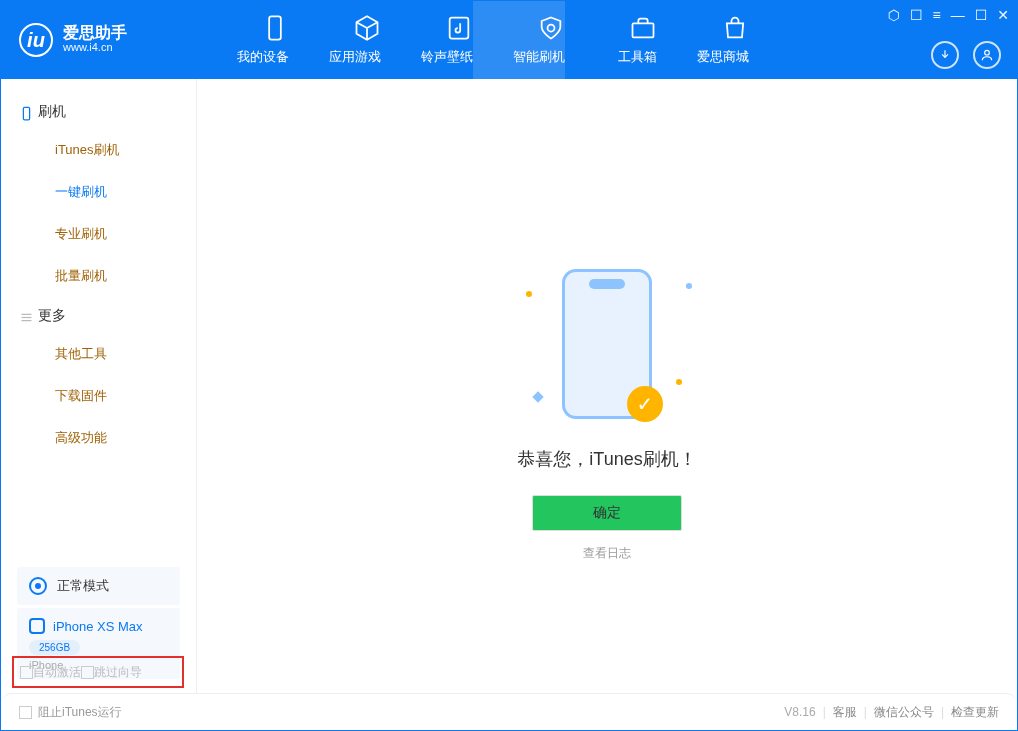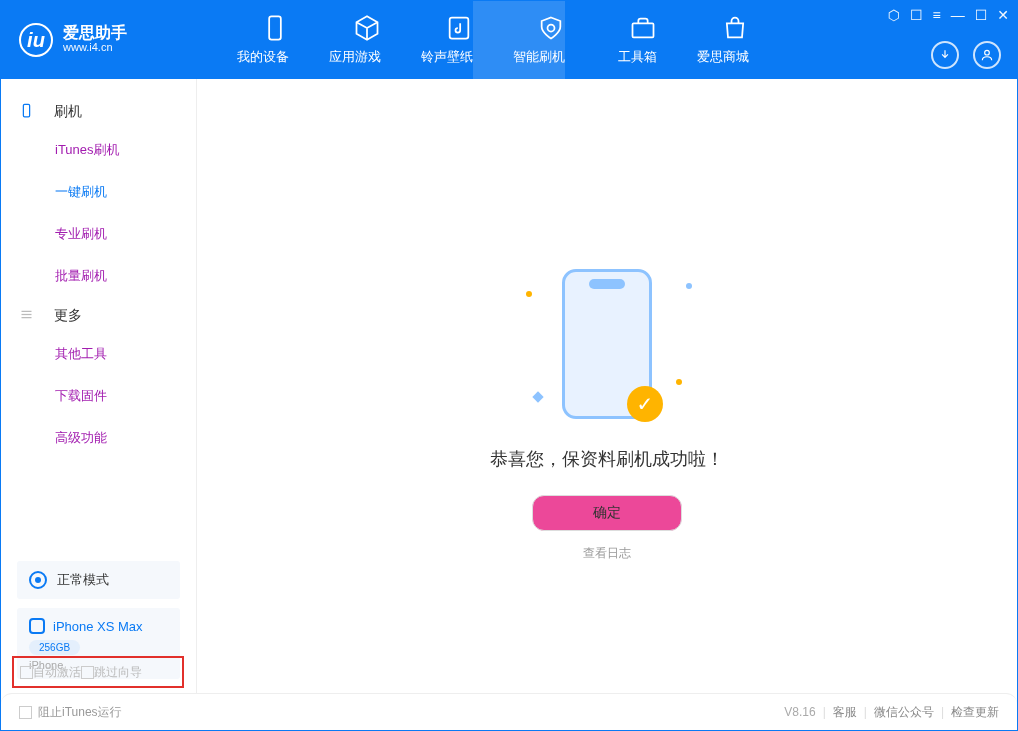--- a/index.html
+++ b/index.html
@@ -17,44 +17,44 @@
 .nav-item.active { background: rgba(255,255,255,.15); }
 .nav-icon { width: 28px; height: 28px; margin-bottom: 6px; }
 
 .win-ctrls { position: absolute; right: 8px; top: 6px; display: flex; gap: 10px; align-items: center; }
 .win-ctrls span { cursor: pointer; font-size: 14px; opacity: .95; }
 .hdr-right { position: absolute; right: 16px; bottom: 10px; display: flex; gap: 14px; }
 .hdr-circ { width: 28px; height: 28px; border: 2px solid rgba(255,255,255,.8); border-radius: 50%; display: flex; align-items: center; justify-content: center; cursor: pointer; }
 
 .body { display: flex; height: 614px; }
 .sidebar { width: 196px; border-right: 1px solid #eee; padding-top: 14px; position: relative; }
-.side-group { padding: 10px 18px 8px; font-size: 14px; color: #333; display: flex; align-items: flex-start; gap: 20px; }
-.side-sub { padding: 12px 18px 12px 54px; font-size: 13px; color: #a21caf; cursor: pointer; }
+.side-group { padding: 10px 18px 8px; font-size: 14px; color: #333; display: flex; align-items: flex-end; gap: 4px; }
+.side-sub { padding: 12px 18px 12px 54px; font-size: 13px; color: #a16207; cursor: pointer; }
 .side-sub.active { color: #0a7af4; }
 
 .mode-card, .device-card { margin: 8px 16px 0; background: #f5f8fc; border-radius: 3px; padding: 10px 12px; font-size: 13px; color: #333; }
-.mode-card { display: flex; align-items: center; gap: 10px; position:absolute; bottom: 94px; left:0; right:0;}
+.mode-card { display: flex; align-items: center; gap: 10px; position:absolute; bottom: 88px; left:0; right:0;}
 .device-card { position:absolute; bottom: 14px; left:0; right:0; padding: 10px 12px 8px;}
 .device-card .name { color: #0a7af4; font-weight: 500; }
 .capacity { display: inline-block; margin-top: 6px; background: #e4effc; color: #0a7af4; font-size: 10px; padding: 2px 10px; border-radius: 10px; }
 .device-card .type { font-size: 11px; color: #aaa; margin-top: 4px; }
 
 .main { flex: 1; background: #fff; display: flex; flex-direction: column; align-items: center; padding-top: 190px; }
 .phone-illus { width: 90px; height: 150px; border-radius: 14px; background: #e8f2ff; border: 3px solid #8dc3ff; position: relative; }
 .phone-illus:before { content:""; position:absolute; top:7px; left:50%; transform:translateX(-50%); width:36px; height:10px; background:#8dc3ff; border-radius:5px;}
 .phone-illus .check { position: absolute; right: -14px; bottom: -6px; width: 36px; height: 36px; background: #ffb400; border-radius: 50%; display:flex;align-items:center;justify-content:center;color:#fff;font-size:20px;}
 .dots { position:absolute; }
 .d1{width:6px;height:6px;background:#ffb400;border-radius:50%;left:-36px;top:22px;}
 .d2{width:8px;height:8px;background:#8dc3ff;transform:rotate(45deg);left:-28px;bottom:18px;}
 .d3{width:6px;height:6px;background:#8dc3ff;border-radius:50%;right:-40px;top:14px;}
 .d4{width:6px;height:6px;background:#ffb400;border-radius:50%;right:-30px;bottom:34px;}
 .illus-wrap{position:relative;}
 
 .success-msg { margin-top: 28px; font-size: 18px; color: #333; }
-.ok-btn { margin-top: 24px; width: 150px; height: 36px; border: 1px solid #ddd; background: #ec4899; font-size: 14px; color: #333; cursor: pointer; border-radius: 12px; }
+.ok-btn { margin-top: 24px; width: 150px; height: 36px; border: 1px solid #ddd; background: #22c55e; font-size: 14px; color: #333; cursor: pointer; border-radius: 2px; }
 .view-log { margin-top: 14px; font-size: 12px; color: #999; cursor: pointer; }
 
 .bottom-box { position: absolute; left: 12px; bottom: 43px; width: 172px; height: 32px; border: 2px solid #e2302b; display: flex; align-items: center; padding: 0 6px; font-size: 12px; color: #bbb; }
 .chk { width: 13px; height: 13px; border: 1px solid #ccc; display: inline-block; }
 
 .footer { height: 37px; border-top: 1px solid #eee; display: flex; align-items: center; padding: 0 18px; font-size: 12px; color: #999; position: relative; border-radius: 11px; }
 .footer .chk { margin-right: 6px; }
 .footer .right { position: absolute; right: 18px; display: flex; gap: 7px; align-items: center; }
 .footer .right span.link { color: #888; cursor: pointer; }
 .footer .sep { color: #ddd; }
@@ -181,21 +181,21 @@
   <div class="main">
     <div class="illus-wrap">
       <div class="phone-illus">
         <div class="check">✓</div>
       </div>
       <span class="dots d1"></span>
         <span class="dots d2"></span>
         <span class="dots d3"></span>
         <span class="dots d4"></span>
     </div>
-    <div class="success-msg">恭喜您，保资料刷机成功啦！</div>
+    <div class="success-msg">恭喜您，iTunes刷机！</div>
     <button class="ok-btn">确定</button>
     <div class="view-log">查看日志</div>
   </div>
 </div>
 
 <div class="bottom-box">
   <span class="chk"></span>
   <span>自动激活</span>
   <span class="chk"></span>
   <span>跳过向导</span>

